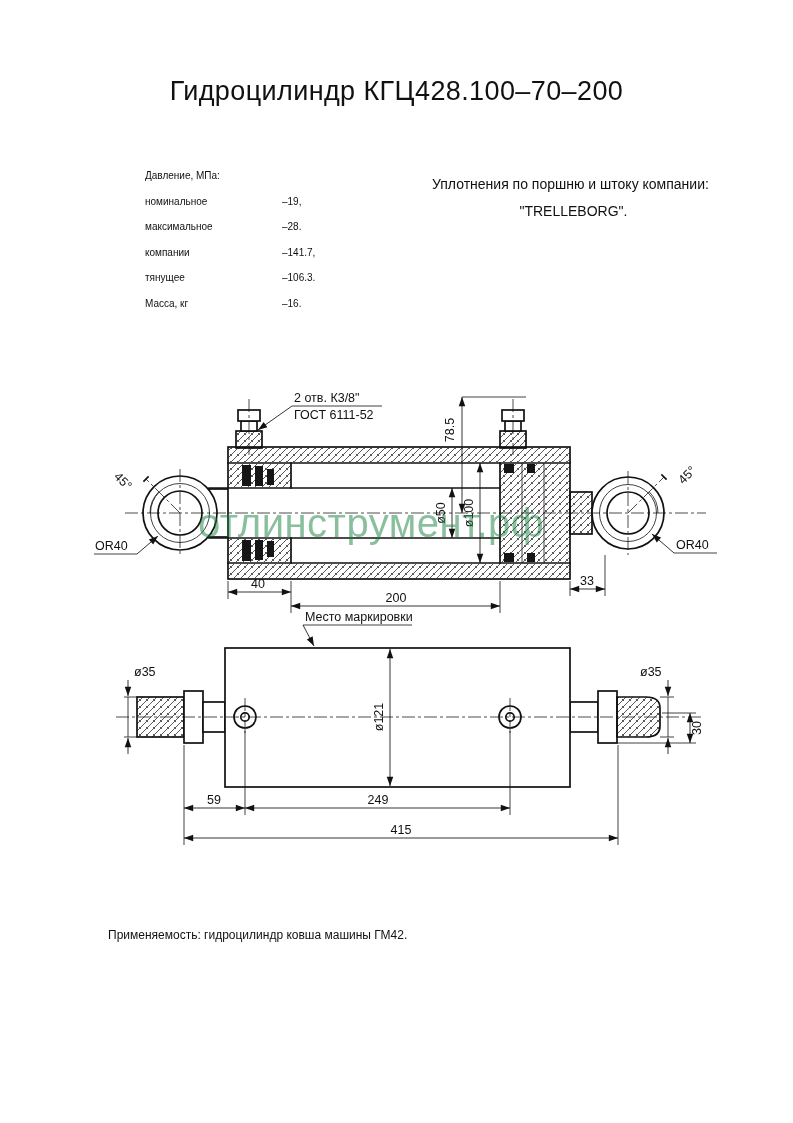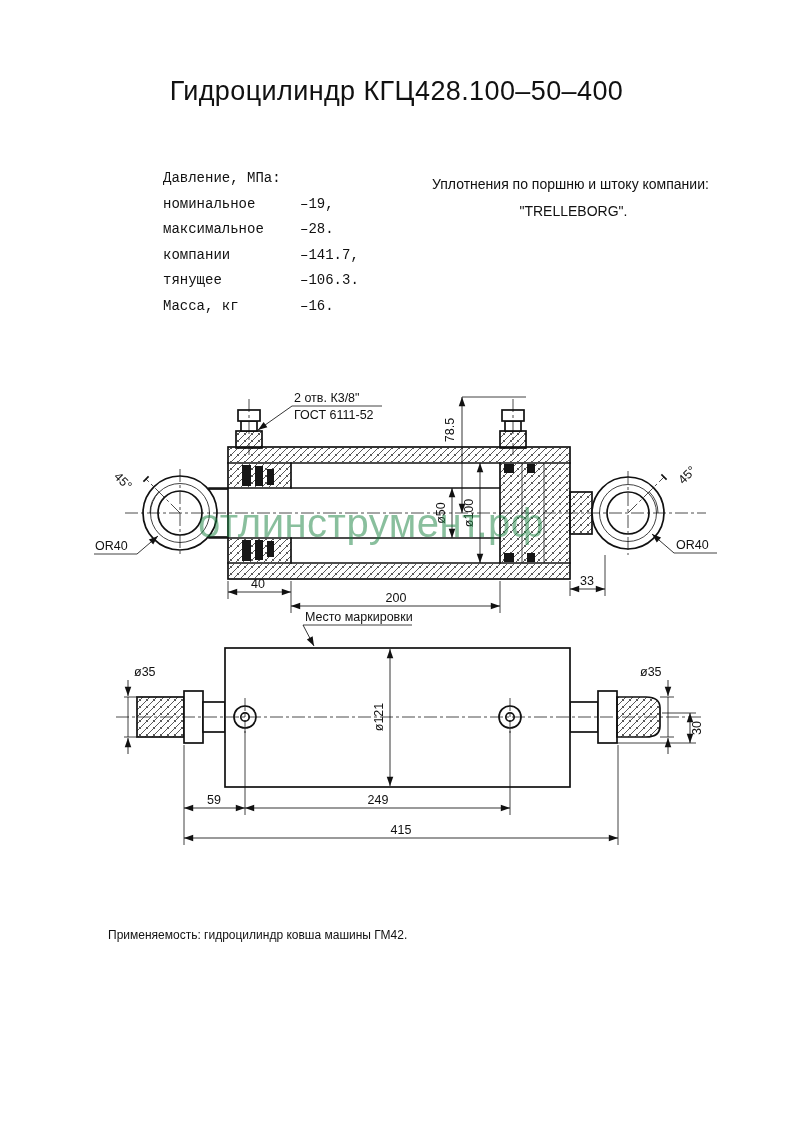--- a/index.html
+++ b/index.html
@@ -6,21 +6,21 @@
   html,body { background:#ffffff; }
   .page {
     position:relative; width:793px; height:1123px; background:#fff;
     font-family:"Liberation Sans", sans-serif; color:#111; overflow:hidden;
   }
   .title {
     position:absolute; top:76px; left:0; width:100%;
     text-align:center; font-size:27px; font-weight:500; letter-spacing:0.4px;
     white-space:nowrap;
   }
-  .specs { position:absolute; left:163px; top:170px; width:250px; font-size:14px;font-family:Liberation Mono, monospace; }
+  .specs { position:absolute; left:145px; top:170px; width:250px; font-size:10px; }
   .spec-row { display:flex; height:25.5px; }
   .spec-label { width:137px; }
   .spec-value { }
   .seals-note { position:absolute; left:432px; top:171px; font-size:14px; line-height:27px;text-align:center; }
   .seals-note .line2 { padding-left:6px; }
   .application { position:absolute; left:108px; top:928px; font-size:12px; }
   .watermark {
     position:absolute; left:198px; top:501px; font-size:40px;
     color:#15803d; opacity:0.5; letter-spacing:0.5px; z-index:5; white-space:nowrap;
   }
@@ -37,21 +37,21 @@
   .lead{ stroke:#111; stroke-width:0.85; fill:none; marker-end:url(#arr); }
   .hatchfill { fill:url(#hatch); stroke:none; }
   .seal { fill:#161616; stroke:none; }
   text.dtxt { font-family:"Liberation Sans", sans-serif; font-size:12.5px; fill:#111; }
 </style>
 </head>
 <body>
 
 <div class="page">
 
-  <h1 class="title">Гидроцилиндр КГЦ428.100–50–400</h1>
+  <h1 class="title">Гидроцилиндр КГЦ428.100–70–200</h1>
 
   <div class="specs">
     <div class="spec-row">
       <span class="spec-label">Давление, МПа:</span>
       <span class="spec-value"></span>
     </div>
     <div class="spec-row">
       <span class="spec-label">номинальное</span>
       <span class="spec-value">–19,</span>
     </div>

